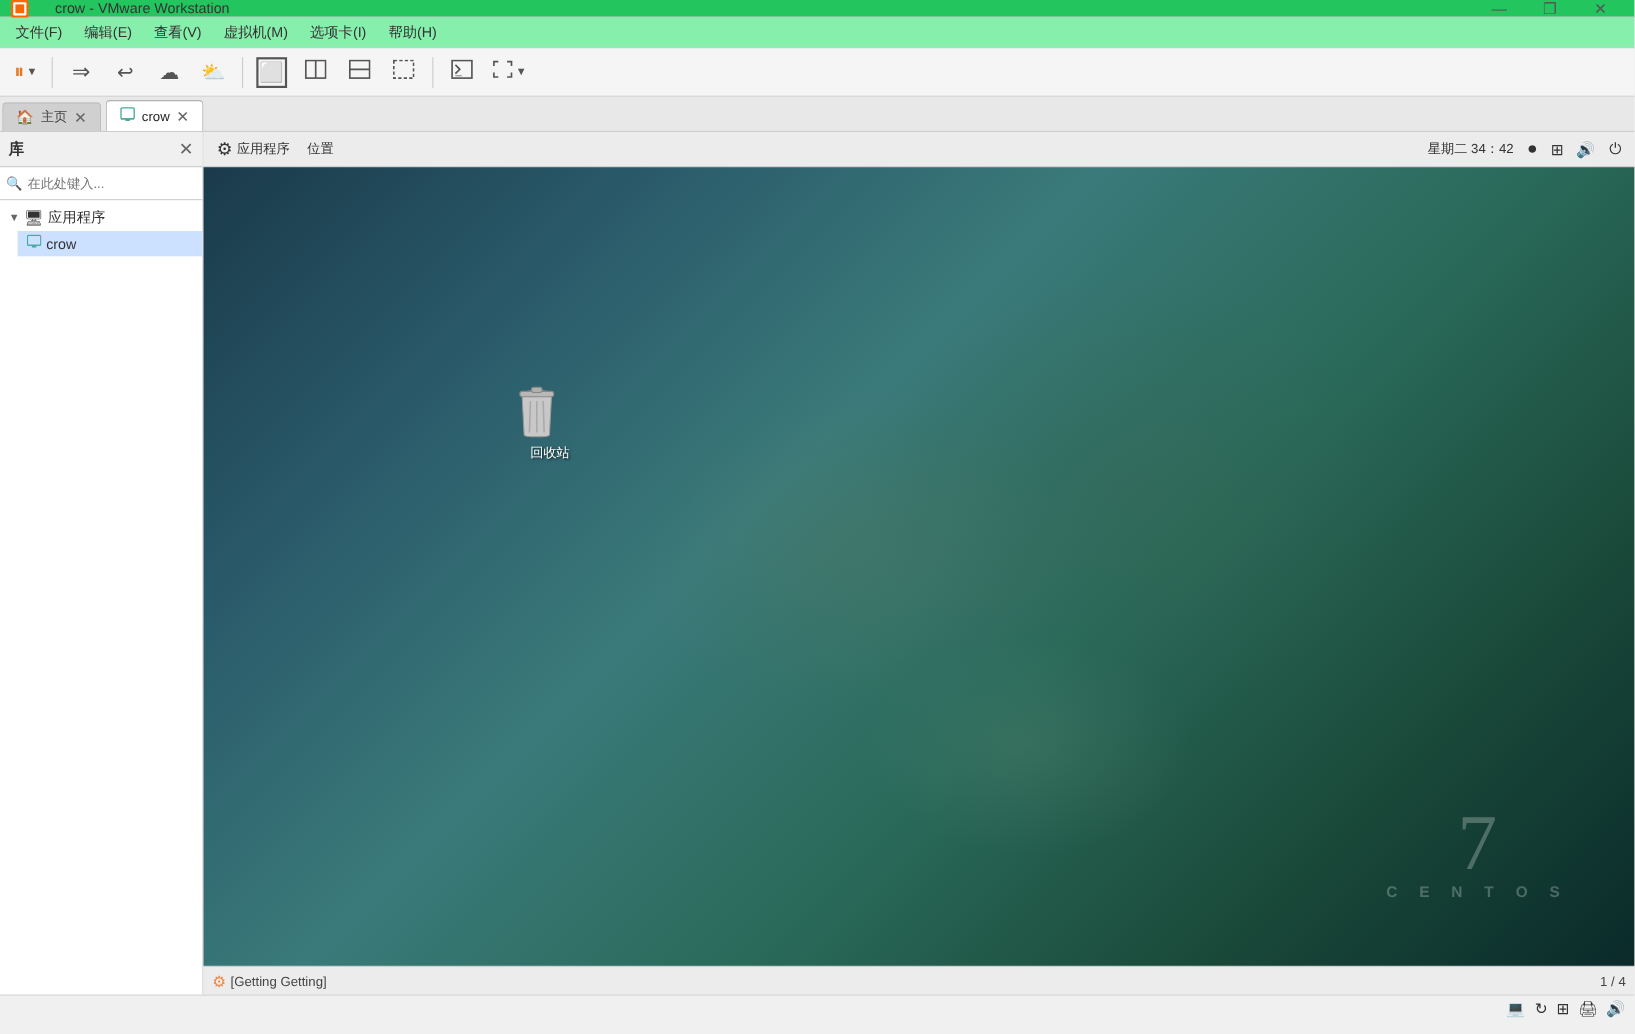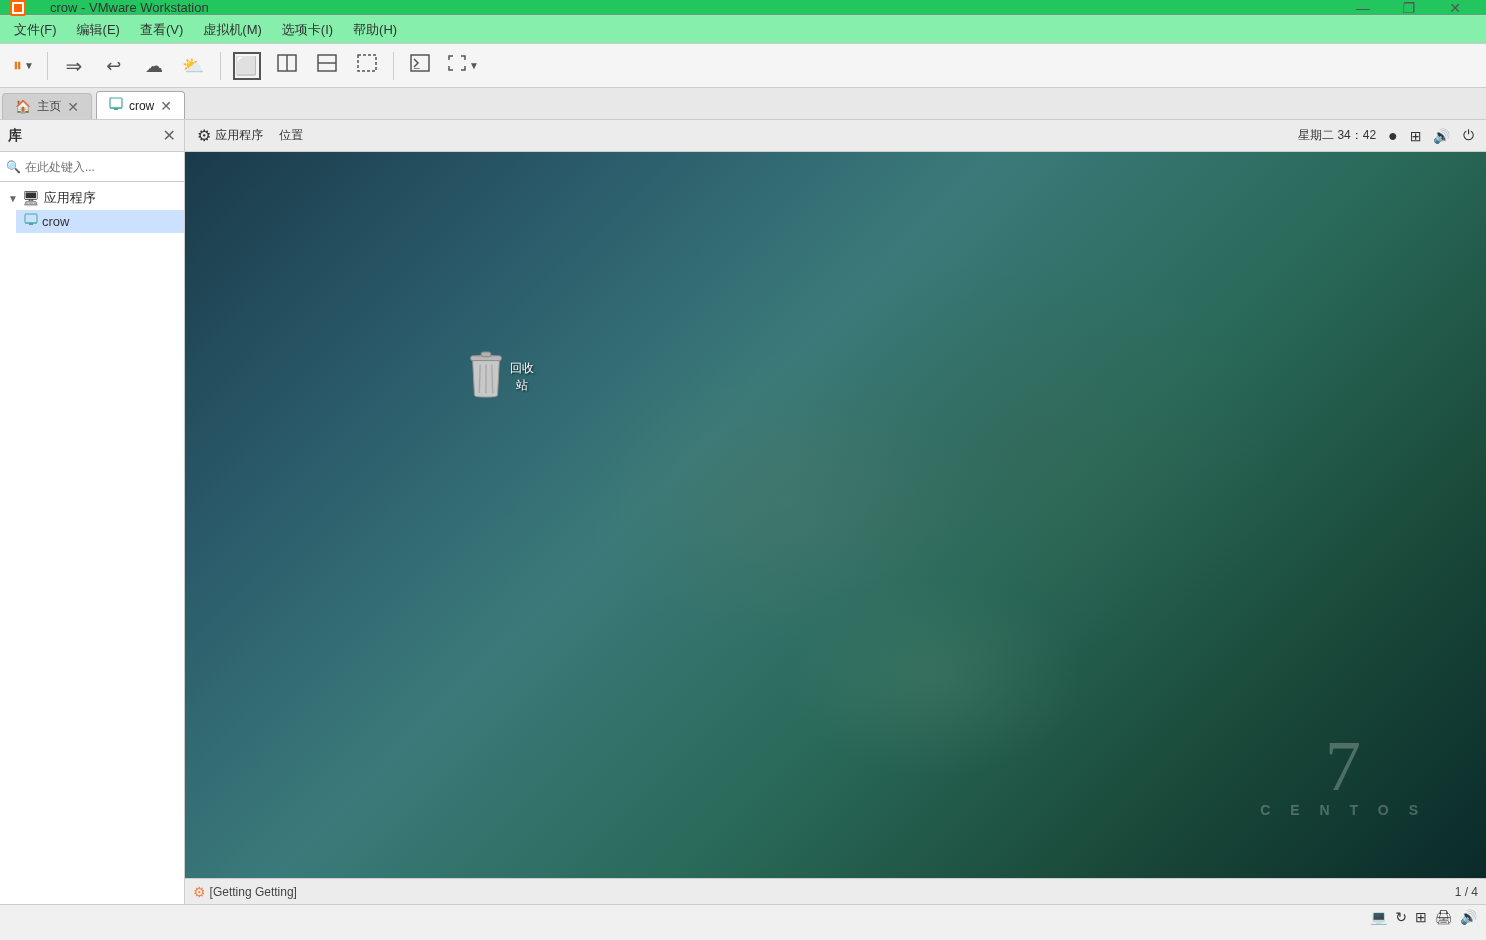--- a/index.html
+++ b/index.html
@@ -280,22 +280,21 @@
       flex: 1;
       background: linear-gradient(135deg, #1a3a4a 0%, #2a5a6a 20%, #3a7a7a 40%, #2a6a5a 60%, #1a4a3a 80%, #0a2a2a 100%);
       position: relative;
       overflow: hidden;
     }
 
     
     .desktop-icon {
       position: absolute;
       display: flex;
-      flex-direction: row;
-      align-items: center;
+      flex-direction: column;
       width: 80px;
       cursor: pointer;
       padding: 4px;
       border-radius: 4px;
     }
     .desktop-icon-img {
       width: 48px;
       height: 48px;
       margin-bottom: 4px;
       display: flex;

